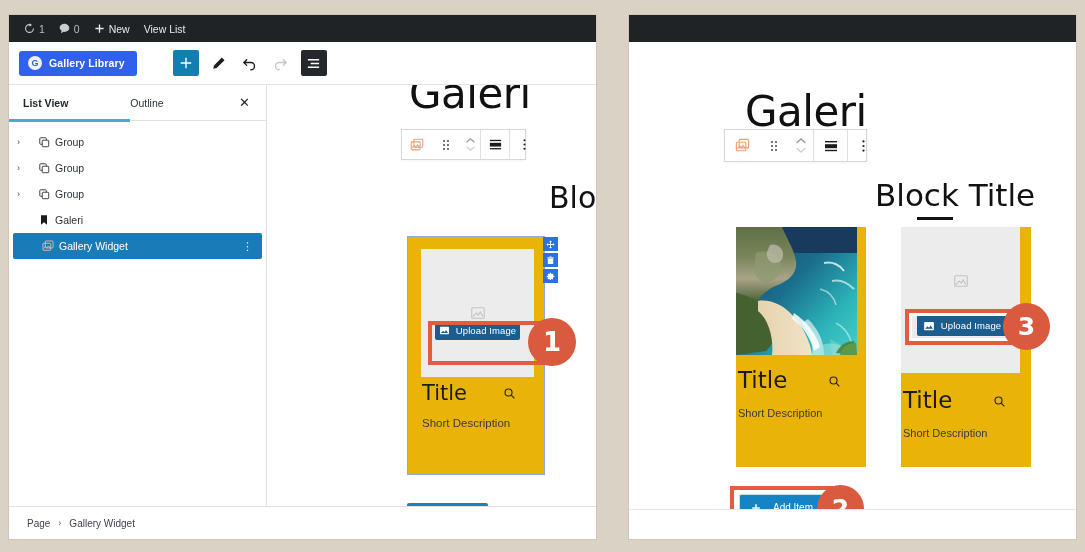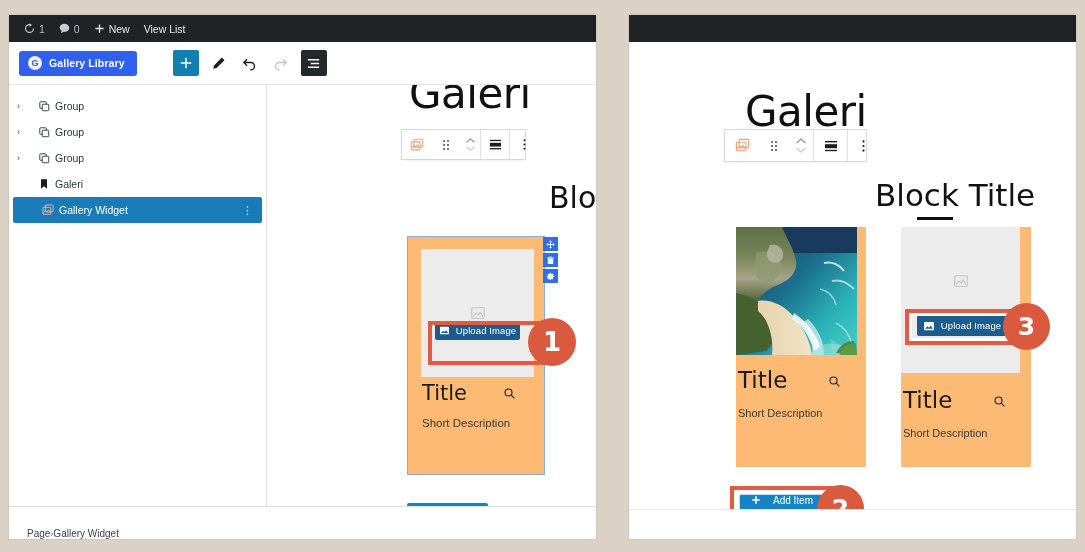--- a/index.html
+++ b/index.html
@@ -123,21 +123,21 @@
     box-shadow: 0 1px 2px rgba(0,0,0,.05);
   }
   .btb-grp { display: flex; align-items: center; border-right: 1px solid #e0e0e0; }
   .btb-grp:last-child { border-right: 0; }
   .btb-b { width: 28px; height: 29px; display: flex; align-items: center; justify-content: center; }
   .btb-b.wide { width: 30px; }
   .btb-b.mover { width: 20px; flex-direction: column; gap: 1px; color: #b9b9b9; }
 
   
   .gcard {
-    position: absolute; background: #fdba74; border: 1px solid #8aabe0;
+    position: absolute; background: #eab308; border: 1px solid #8aabe0;
   }
   .gcard.plain { border: none; }
   .imgbox {
     position: absolute; background: #ececec;
     display: flex; align-items: center; justify-content: center;
   }
   .placeholder-ico { color: #c2c2c2; }
   .upload-btn {
     position: absolute; display: flex; align-items: center; justify-content: center;
     gap: 6px; background: #1b5d8f; color: #fff; border-radius: 2px;
@@ -147,42 +147,42 @@
     position: absolute; font-size: 21px; color: #1b1b1b; font-weight: 400;
     font-family: "DejaVu Sans", sans-serif; white-space: nowrap;
   }
   .card-desc {
     position: absolute; font-size: 11.5px; color: #3a3a3a; white-space: nowrap;
   }
   .card-search {
     position: absolute; color: #222;
   }
   .add-item {
-    position: absolute; display: flex; align-items: flex-start; justify-content: center;
+    position: absolute; display: flex; align-items: center; justify-content: center;
     gap: 12px; background: #1583c4; color: #fff; font-size: 10px;
     border-radius: 2px; white-space: nowrap;
   }
   .add-item.ring { border: 1px solid #bfe0f2; }
 
   
   .bstack { position: absolute; display: flex; flex-direction: column; gap: 2px; z-index: 7; }
   .bstack .b {
     width: 15px; height: 14px; background: #2f6fe4; color: #fff;
     display: flex; align-items: center; justify-content: center;
   }
 
   
   .photo { position: absolute; overflow: hidden; background: #1b4a6b; }
 
   
   .crumb {
     position: absolute; left: 0; right: 0; bottom: 0; height: 33px;
     border-top: 1px solid #e0e0e0; background: #fff;
-    display: flex; align-items: flex-end; padding-left: 18px;
-    font-size: 10px; color: #3c434a;
+    display: flex; align-items: center; padding-left: 18px;
+    gap: 8px; font-size: 10px; color: #3c434a;
   }
   .crumb .sep { color: #555; font-size: 9px; }
   .crumb-r {
     position: absolute; left: 0; right: 0; bottom: 0; height: 30px;
     border-top: 1px solid #e8e8e8; background: #fff;
   }
 
   
   .hl {
     position: absolute; border: 4px solid #e35b41; background: transparent;
@@ -274,20 +274,29 @@
                 <rect x="2" y="3.2" width="12" height="1.6"></rect>
                 <rect x="5" y="7.2" width="9" height="1.6"></rect>
                 <rect x="2" y="11.2" width="12" height="1.6"></rect>
               </g>
             </svg>
         </span>
       </div>
     </div>
 
     <div class="dock">
+      <div class="dock-tabs">
+        <div class="dock-tab active">
+          <span>List View</span>
+        </div>
+        <div class="dock-tab inactive">
+          <span>Outline</span>
+        </div>
+        <div class="dock-close">✕</div>
+      </div>
 
       <div class="lv-rows">
         <div class="lv-row">
           <span class="lv-caret">›</span>
           <span class="lv-icon">
             <svg width="13" height="13" viewBox="0 0 16 16">
                 <g fill="none" stroke="#3c434a" stroke-width="1.2">
                   <rect x="2.2" y="2.2" width="8" height="8" rx="1"></rect>
                   <rect x="5.2" y="5.2" width="8" height="8" rx="1" fill="#fff"></rect>
                 </g>

